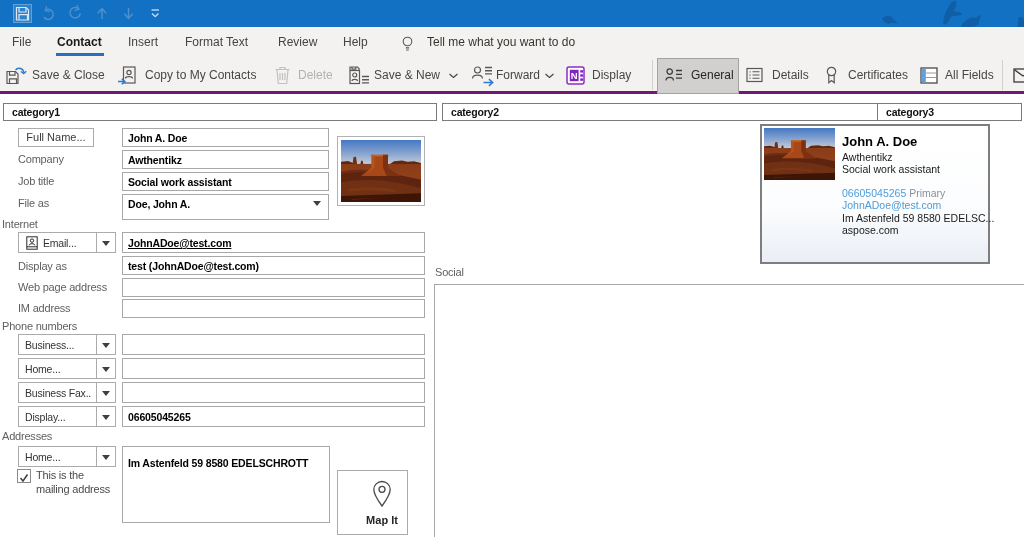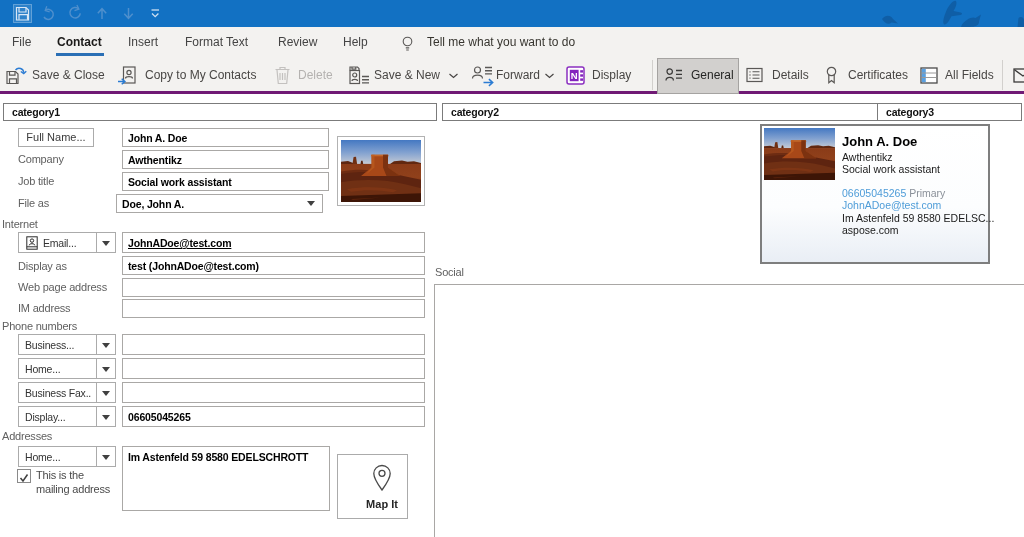--- a/index.html
+++ b/index.html
@@ -228,21 +228,21 @@
 <div class="cat" style="left:442px;width:504px">category2</div>
 <div class="cat" style="left:877px;width:145px">category3</div>
 
 <div class="btn" style="left:18px;top:128px;width:76px;height:19px;line-height:17px">Full Name...</div>
 <div class="inp" style="left:122px;top:128px;width:207px;height:19px">John A. Doe</div>
 <div class="lbl" style="left:18px;top:153px">Company</div>
 <div class="inp" style="left:122px;top:150px;width:207px;height:19px">Awthentikz</div>
 <div class="lbl" style="left:18px;top:175px">Job title</div>
 <div class="inp" style="left:122px;top:172px;width:207px;height:19px">Social work assistant</div>
 <div class="lbl" style="left:18px;top:197px">File as</div>
-<div class="inp" style="left:116px;top:194px;width:207px;height:19px">Doe, John A.<div class="dar" style="right:7px;top:6px"></div></div>
+<div class="inp" style="left:122px;top:194px;width:207px;height:26px">Doe, John A.<div class="dar" style="right:7px;top:6px"></div></div>
 
 <div class="abs" style="left:337px;top:136px;width:88px;height:70px;background:#fff;border:1px solid #b2b2b2">
   <svg class="abs" style="left:3px;top:3px" width="80" height="62" viewBox="0 0 80 61" preserveAspectRatio="none">
       <use href="#mv"></use>
     </svg>
 </div>
 
 <div class="sect" style="left:2px;top:218px">Internet</div>
 <div class="ddbtn" style="left:18px;top:232px;width:98px;height:21px">
   <svg class="abs" style="left:7px;top:3px" width="12" height="14" viewBox="0 0 12 14">
@@ -296,22 +296,22 @@
     <div class="t">Home...</div>
     <div class="sep"></div>
     <div class="ar"></div>
   </div>
 <div class="abs" style="left:17px;top:469px;width:14px;height:14px;background:#fff;border:1px solid #8a8a8a">
   <svg width="12" height="12" viewBox="0 0 12 12">
       <path d="M2.5 6 l2.5 3 l4.5 -6.5" stroke="#404040" stroke-width="1.5" fill="none"></path>
     </svg>
 </div>
 <div class="lbl" style="left:36px;top:469px;color:#4a4a4a;line-height:13.5px">This is the<br>mailing address</div>
-<div class="inp" style="left:122px;top:446px;width:208px;height:65px;padding-top:4px">Im Astenfeld 59 8580 EDELSCHROTT</div>
-<div class="btn" style="left:337px;top:454px;width:71px;height:65px">
+<div class="inp" style="left:122px;top:446px;width:208px;height:77px;padding-top:10px">Im Astenfeld 59 8580 EDELSCHROTT</div>
+<div class="btn" style="left:337px;top:470px;width:71px;height:65px">
   <svg class="abs" style="left:32px;top:9px" width="24" height="30" viewBox="0 0 24 30">
     <g stroke="#4a4a4a" stroke-width="1.3" fill="none">
       <path d="M12 1.5 c-4.6 0 -8.2 3.6 -8.2 8 c0 5.3 8.2 16.5 8.2 16.5 s8.2 -11.2 8.2 -16.5 c0 -4.4 -3.6 -8 -8.2 -8 z"></path>
       <circle cx="12" cy="9.3" r="3"></circle>
     </g>
   </svg>
   <div class="abs" style="left:0;width:88px;top:43px;font-weight:bold;font-size:11px;color:#262626">Map It</div>
 </div>
 
 <div id="card">

